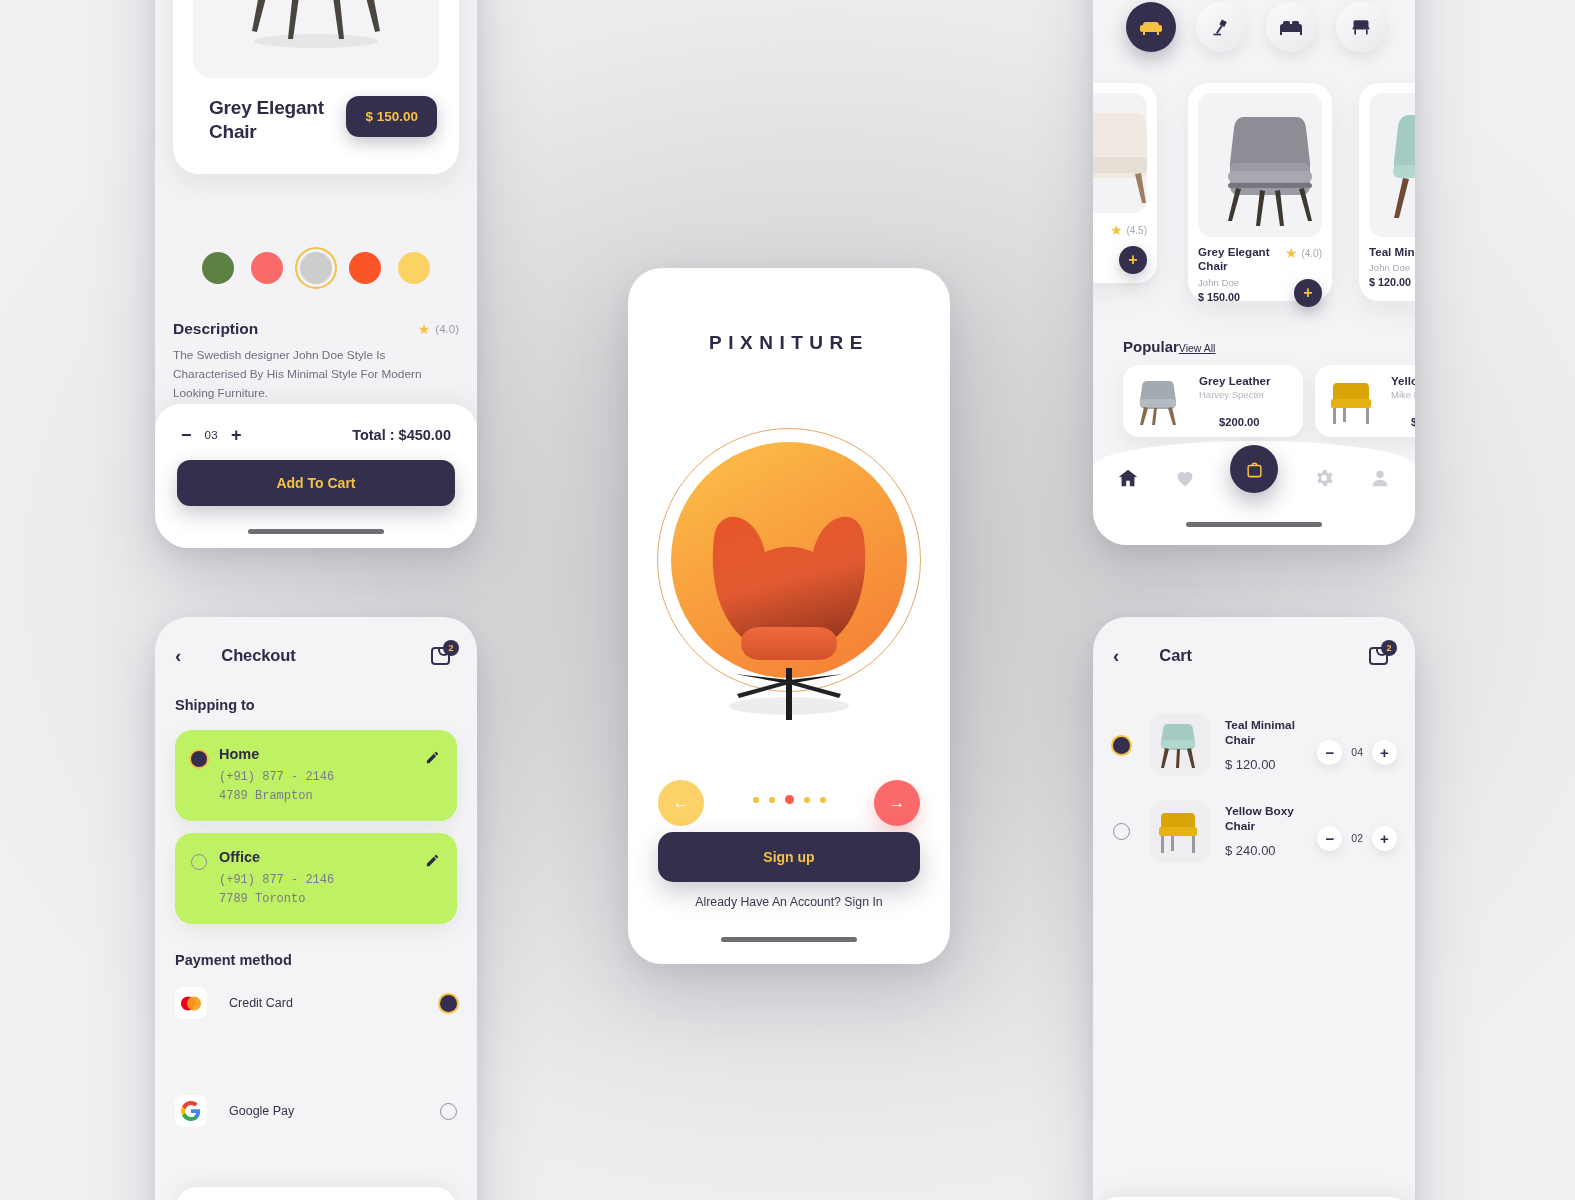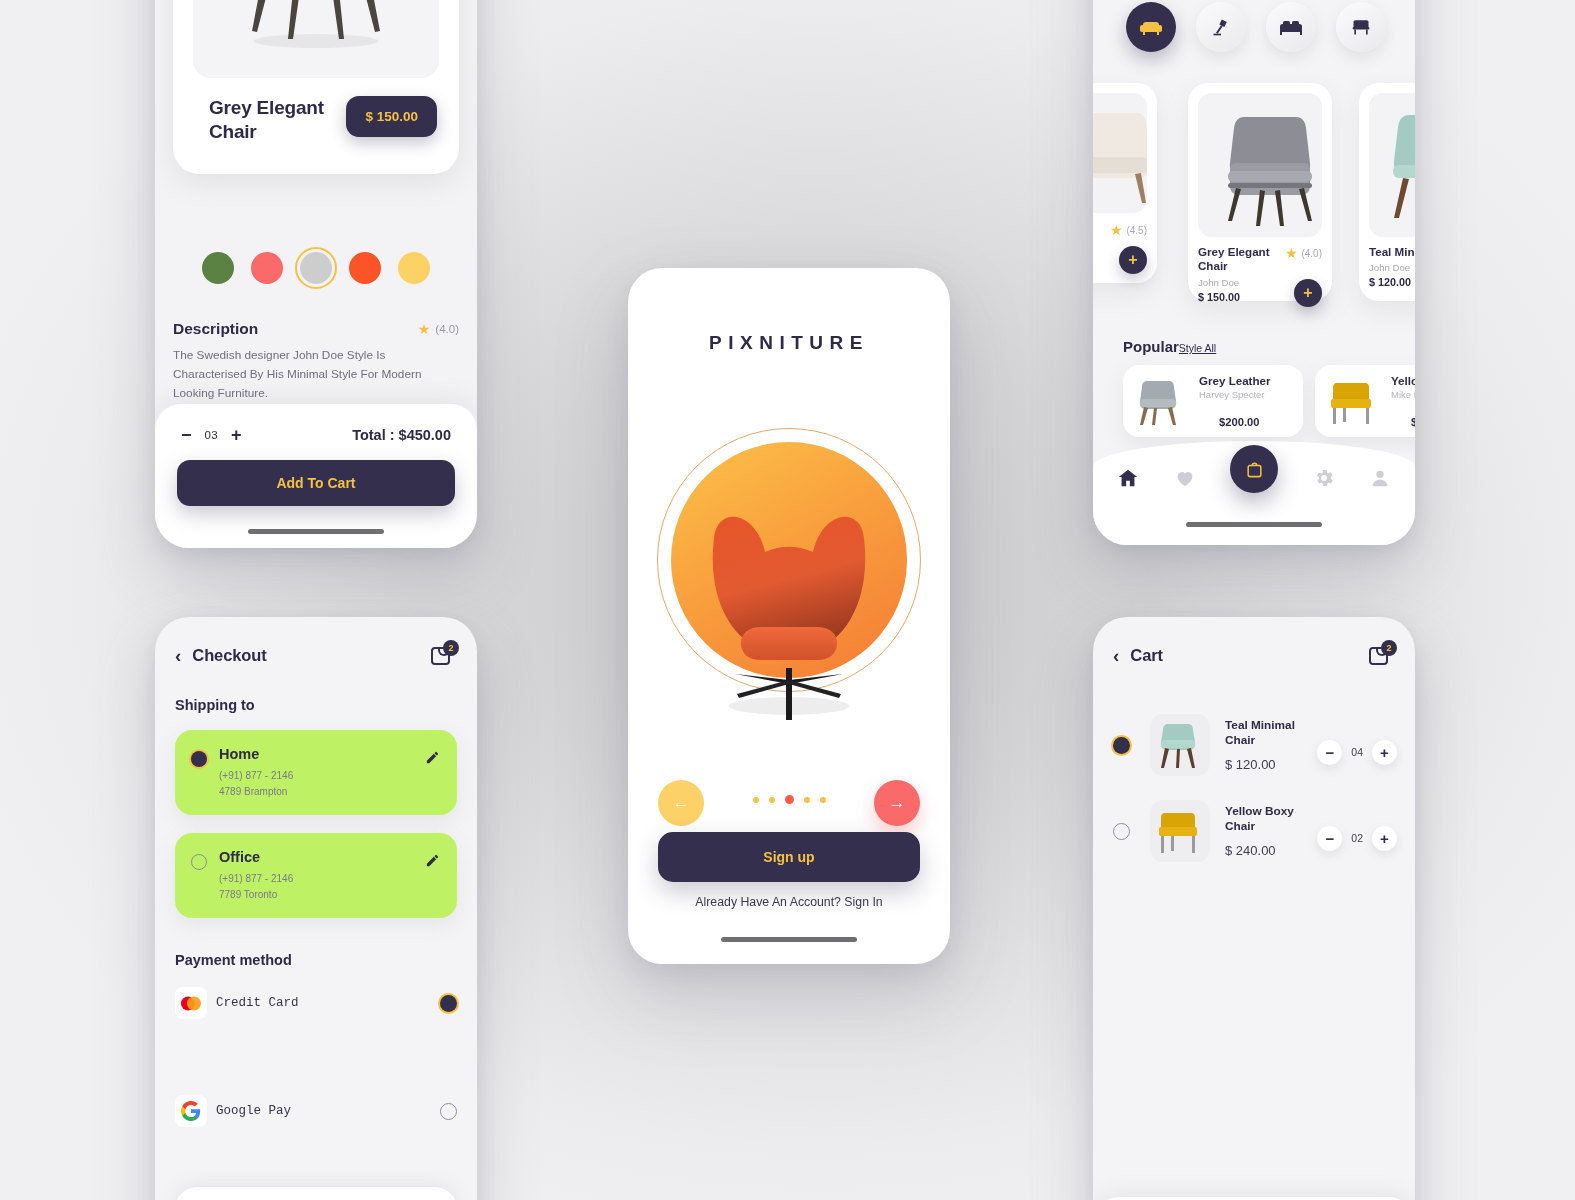--- a/index.html
+++ b/index.html
@@ -122,21 +122,21 @@
   #phone-checkout {
     left: 155px; top: 617px;
     width: 322px; height: 640px;
     background: #f4f4f6;
   }
   .scr-head {
     position: absolute; left: 20px; right: 20px; top: 26px;
     display: flex; align-items: center;
   }
   .back-chev { font-size: 19px; font-weight: 700; color: #2e2a48; line-height: 1; margin-right: 11px; }
-  .scr-title { font-size: 16.5px; font-weight: 600; color: #2e2a48; letter-spacing: -0.1px; }
+  .scr-title { font-size: 16.5px; font-weight: 600; color: #2e2a48; letter-spacing: -0.1px; margin-left: 29px; }
   .cart-badge-ico { margin-left: auto; position: relative; width: 26px; height: 24px; }
   .cart-badge-ico .bag {
     position: absolute; left: 0; top: 4px; width: 19px; height: 18px;
     border: 2px solid #332f4d; border-radius: 4px;
   }
   .cart-badge-ico .bag::after {
     content: ''; position: absolute; left: 5px; top: -1px; width: 8px; height: 6px;
     border: 2px solid #332f4d; border-top: none; border-radius: 0 0 7px 7px;
   }
   .cart-badge-ico .cnt {
@@ -158,34 +158,34 @@
   .radio {
     position: absolute; left: 16px; top: 21px;
     width: 16px; height: 16px; border-radius: 50%;
     border: 1.6px solid #8f8da0;
   }
   .radio.on {
     border: none; background: #332f4d;
     box-shadow: 0 0 0 2px #f5c144;
   }
   .addr-name { font-size: 14.5px; font-weight: 600; color: #2e2a48; margin-bottom: 6px; }
-  .addr-line { font-size: 10px; color: #7b798c; line-height: 1.55; }
+  .addr-line { font-size: 12px; color: #7b798c; line-height: 1.55; font-family: Liberation Mono, monospace; }
   .pencil {
     position: absolute; right: 17px; top: 20px;
     width: 15px; height: 15px;
     color: #2e2a48;
   }
 
   .pay-row {
     position: absolute; left: 20px; right: 20px;
     height: 32px; display: flex; align-items: center;
   }
   .pay-logo { width: 32px; height: 32px; border-radius: 8px; background:#fff;
               display:flex; align-items:center; justify-content:center; }
-  .pay-name { margin-left: 9px; font-size: 12.5px; color: #35324a; font-family: Liberation Mono, monospace; }
+  .pay-name { margin-left: 22px; font-size: 12.5px; color: #35324a; }
   .pay-radio { margin-left: auto; width: 17px; height: 17px; border-radius: 50%; border: 1.6px solid #8f8da0; }
   .pay-radio.on { border: none; background: #332f4d; box-shadow: 0 0 0 2px #f5c144; }
 
   .summary-card {
     position: absolute; left: 20px; right: 20px; bottom: -40px;
     height: 110px; background: #fff; border-radius: 22px;
     box-shadow: 0 -4px 18px rgba(140,140,150,0.12);
     padding: 18px 22px;
   }
 
@@ -628,21 +628,21 @@
         <div style="margin-top:8px">
           <div class="pname">Teal Minimal Chair</div>
           <div class="pauth">John Doe</div>
           <div class="pprice">$ 120.00</div>
         </div>
       </div>
     </div>
 
     <div class="pop-head">
       <div class="t">Popular</div>
-      <div class="va">Style All</div>
+      <div class="va">View All</div>
     </div>
 
     <div class="pop-scroll">
       <div class="popcard" style="left:30px; width:180px;">
         <svg width="54" height="52" viewBox="0 0 54 52">
           <path d="M12 6c-3 0-5 2-5 6l-2 14c-1 5 2 8 6 8h24c4 0 7-3 6-8l-2-14c0-4-2-6-5-6z" fill="#a3abb1"></path>
           <rect x="5" y="24" width="36" height="8" rx="4" fill="#b4bbc1"></rect>
           <path d="M9 32l-4 18h3l5-17z" fill="#8a6a4c"></path>
           <path d="M37 32l4 18h-3l-5-17z" fill="#8a6a4c"></path>
           <path d="M19 33l-2 17h3l2-17z" fill="#8a6a4c"></path>

